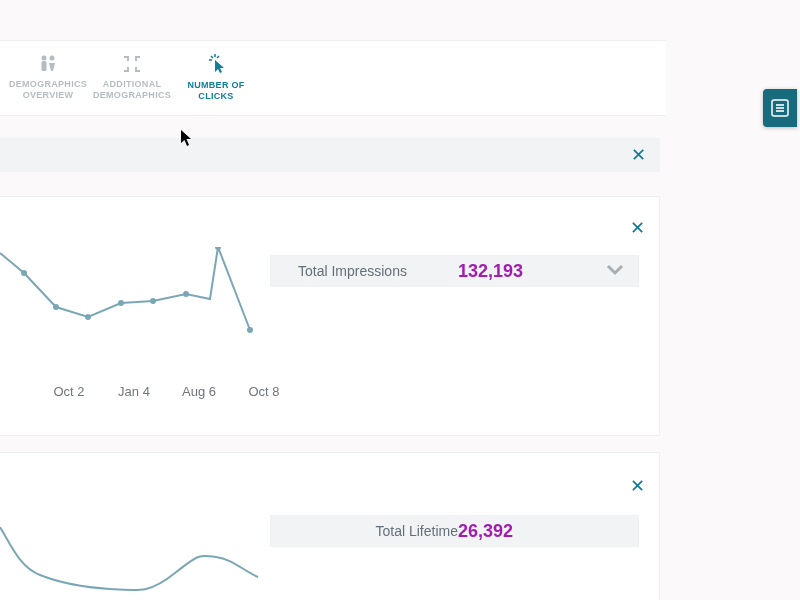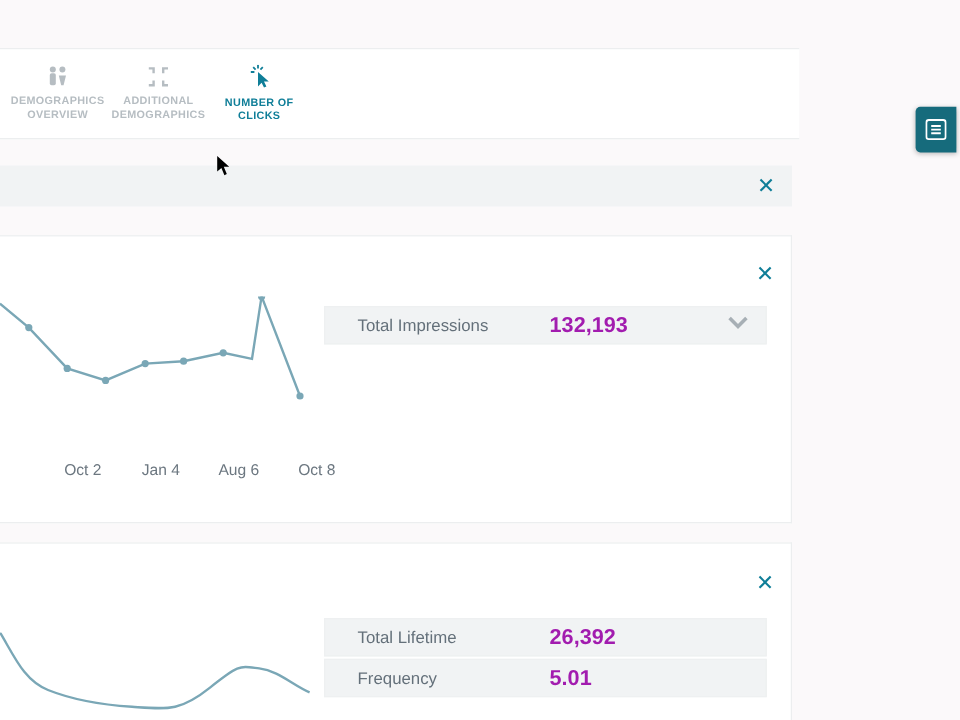--- a/index.html
+++ b/index.html
@@ -31,21 +31,21 @@
   .panel{position:absolute;left:0;width:660px;background:#fff;border:1px solid var(--border);border-left:none;box-sizing:border-box;}
   .panel .x{position:absolute;right:14px;color:var(--teal);font-size:18px;cursor:pointer;}
   .panel1{top:196px;height:240px;}
   .panel1 .x{top:20px;}
   .panel2{top:452px;height:200px;}
   .panel2 .x{top:22px;}
 
   
   .stats{position:absolute;left:270px;right:20px;}
   .panel1 .stats{top:58px;}
-  .panel2 .stats{top:62px;}
+  .panel2 .stats{top:62px;text-align:right;}
   .stat{display:flex;align-items:center;background:var(--row-bg);height:30px;margin-bottom:2px;border:1px solid #eef0f1;padding-left:15px;}
   .stat .label{flex:0 0 160px;padding-left:12px;font-size:14px;color:#64707a;}
   .stat .val{font-size:18px;font-weight:700;color:#a21caf;}
   .stat .chev{margin-left:auto;margin-right:14px;color:#a7afb5;cursor:pointer;}
 
   
   .chart{position:absolute;left:0;top:50px;}
   svg.chartsvg{display:block;}
   .xlabels{position:absolute;left:0;width:260px;display:flex;font-size:13px;color:#6c7780;}
   .panel1 .xlabels{top:187px;}
@@ -152,24 +152,20 @@
       <svg class="chartsvg" width="260" height="90" viewBox="0 0 260 90">
         <path fill="none" stroke="#7aa7b6" stroke-width="2" d="M0 0 C 12 20, 20 40, 40 48 S 80 60, 110 62 S 150 66, 175 46 S 200 28, 216 30 S 244 44, 258 50"></path>
       </svg>
     </div>
 
     <div class="stats">
       <div class="stat">
         <div class="label">Total Lifetime</div>
         <div class="val">26,392</div>
       </div>
-      <div class="stat">
-        <div class="label">Frequency</div>
-        <div class="val">5.01</div>
-      </div>
     </div>
   </div>
 
   <div class="fab">
     <svg width="18" height="18" viewBox="0 0 18 18">
       <rect x="1" y="1" width="16" height="16" rx="2" fill="none" stroke="#fff" stroke-width="1.5"></rect>
       <g stroke="#fff" stroke-width="1.6">
         <line x1="5" y1="6" x2="13" y2="6"></line>
           <line x1="5" y1="9" x2="13" y2="9"></line>
           <line x1="5" y1="12" x2="13" y2="12"></line>

